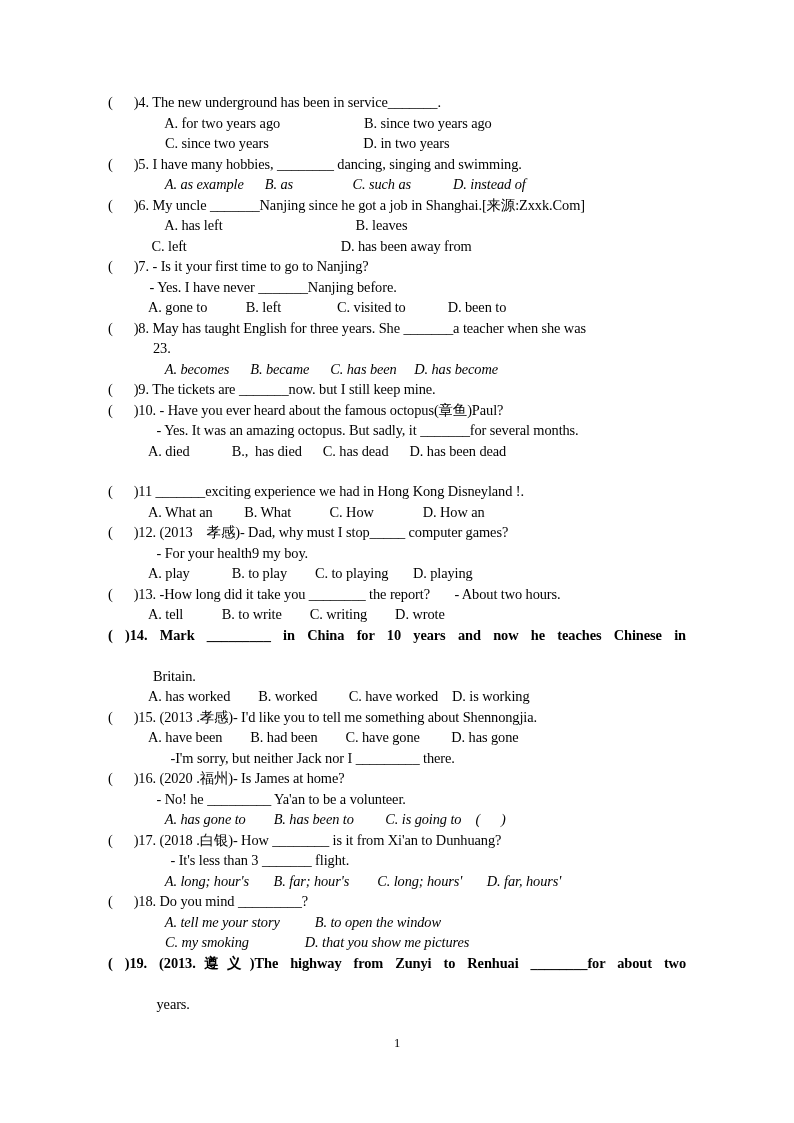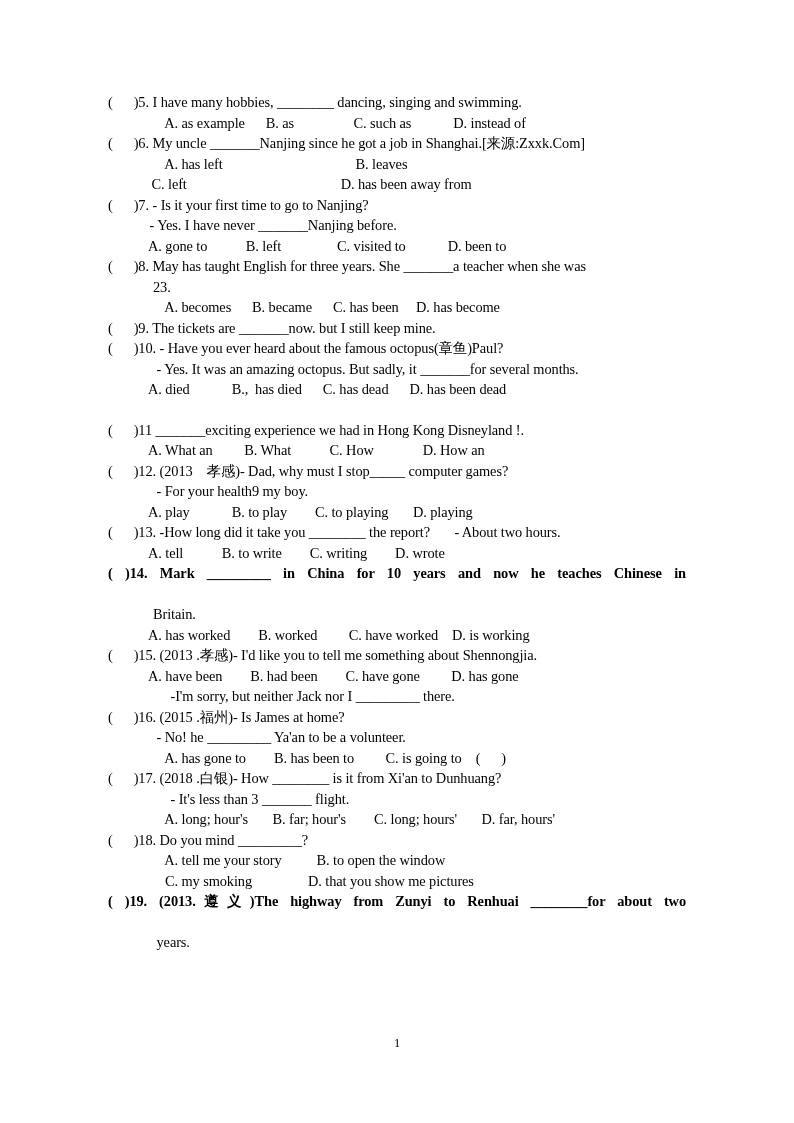--- a/index.html
+++ b/index.html
@@ -48,20 +48,21 @@
   }
   .stem-just::after {
     content: "";
     display: inline-block;
     width: 100%;
   }
   
   .opts {
     white-space: pre;
     padding-left: 50px;
+    font-style: italic;
   }
   .opts-2col {
     white-space: pre;
     padding-left: 50px;
   }
   .opts-c {
     padding-left: 40px;
   }
   .gap-block {
     height: 20px;
@@ -76,20 +77,25 @@
     font-size: 12.5px;
     color: #000;
   }
 </style>
 </head>
 <body>
 
 <div class="page">
   <div class="sheet">
 
+    <div class="qblock">
+      <div class="line stem">(      )4. The new underground has been in service_______.</div>
+      <div class="line opts-2col">  A. for two years ago                        B. since two years ago</div>
+      <div class="line opts-2col">  C. since two years                           D. in two years</div>
+    </div>
 
     <div class="qblock">
       <div class="line stem">(      )5. I have many hobbies, ________ dancing, singing and swimming.</div>
       <div class="line opts">  A. as example      B. as                 C. such as            D. instead of</div>
     </div>
 
     <div class="qblock">
       <div class="line stem">(      )6. My uncle _______Nanjing since he got a job in Shanghai.[来源:Zxxk.Com]</div>
       <div class="line opts-2col">  A. has left                                      B. leaves</div>
       <div class="line opts-2col opts-c"> C. left                                            D. has been away from</div>
@@ -141,21 +147,21 @@
       <div class="line opts-c">A. has worked        B. worked         C. have worked    D. is working</div>
     </div>
 
     <div class="qblock">
       <div class="line stem">(      )15. (2013 .孝感)- I'd like you to tell me something about Shennongjia.</div>
       <div class="line opts-c">A. have been        B. had been        C. have gone         D. has gone</div>
       <div class="line cont-narrow">       -I'm sorry, but neither Jack nor I _________ there.</div>
     </div>
 
     <div class="qblock">
-      <div class="line stem">(      )16. (2015 .福州)- Is James at home?</div>
+      <div class="line stem">(      )16. (2020 .福州)- Is James at home?</div>
       <div class="line cont-narrow">   - No! he _________ Ya'an to be a volunteer.</div>
       <div class="line opts">  A. has gone to        B. has been to         C. is going to    (      )</div>
     </div>
 
     <div class="qblock">
       <div class="line stem">(      )17. (2018 .白银)- How ________ is it from Xi'an to Dunhuang?</div>
       <div class="line cont-narrow">       - It's less than 3 _______ flight.</div>
       <div class="line opts">  A. long; hour's       B. far; hour's        C. long; hours'       D. far, hours'</div>
     </div>
 

